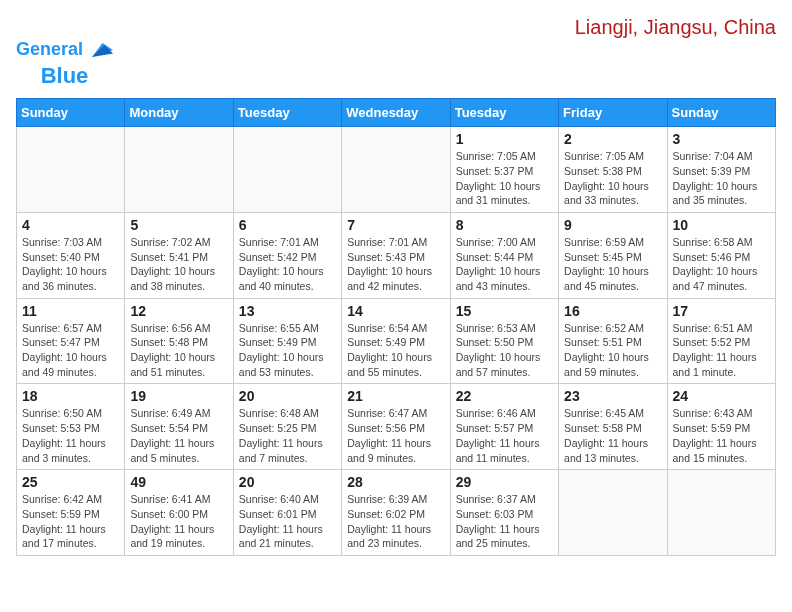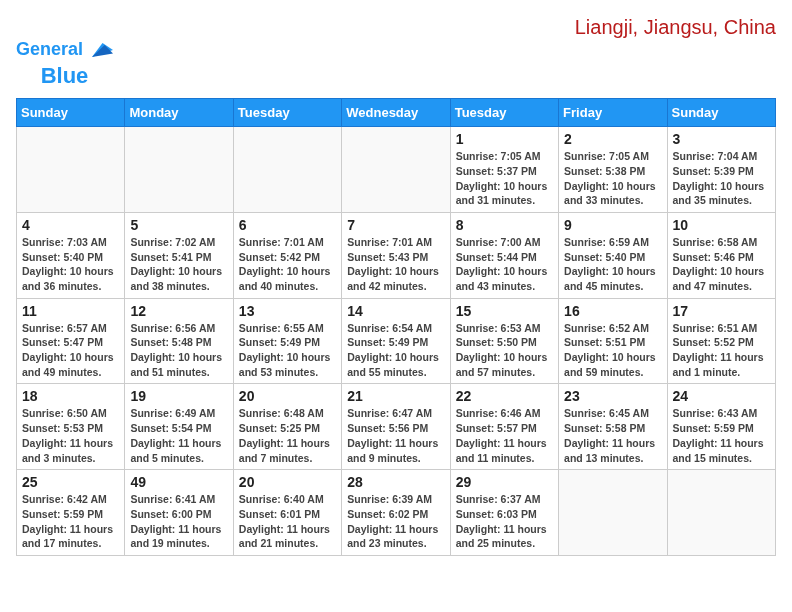--- a/index.html
+++ b/index.html
@@ -77,21 +77,20 @@
       font-size: 14px;
       font-weight: bold;
       color: #222;
       display: block;
       margin-bottom: 2px;
     }
     .day-info {
       color: #444;
       font-size: 10.5px;
       line-height: 1.4;
-      font-weight: bold;
     }
   </style>
 </head>
 <body>
 
 <div class="header">
   <div class="logo">
     <div>
       <div style="display:flex;align-items:center;">
         <span class="logo-text">
@@ -182,21 +181,21 @@
         <td>
           <span class="day-num">8</span>
           <div class="day-info">Sunrise: 7:00 AM
 Sunset: 5:44 PM
 Daylight: 10 hours
 and 43 minutes.</div>
         </td>
         <td>
           <span class="day-num">9</span>
           <div class="day-info">Sunrise: 6:59 AM
-Sunset: 5:40 PM
+Sunset: 5:45 PM
 Daylight: 10 hours
 and 45 minutes.</div>
         </td>
         <td>
           <span class="day-num">10</span>
           <div class="day-info">Sunrise: 6:58 AM
 Sunset: 5:46 PM
 Daylight: 10 hours
 and 47 minutes.</div>
         </td>

